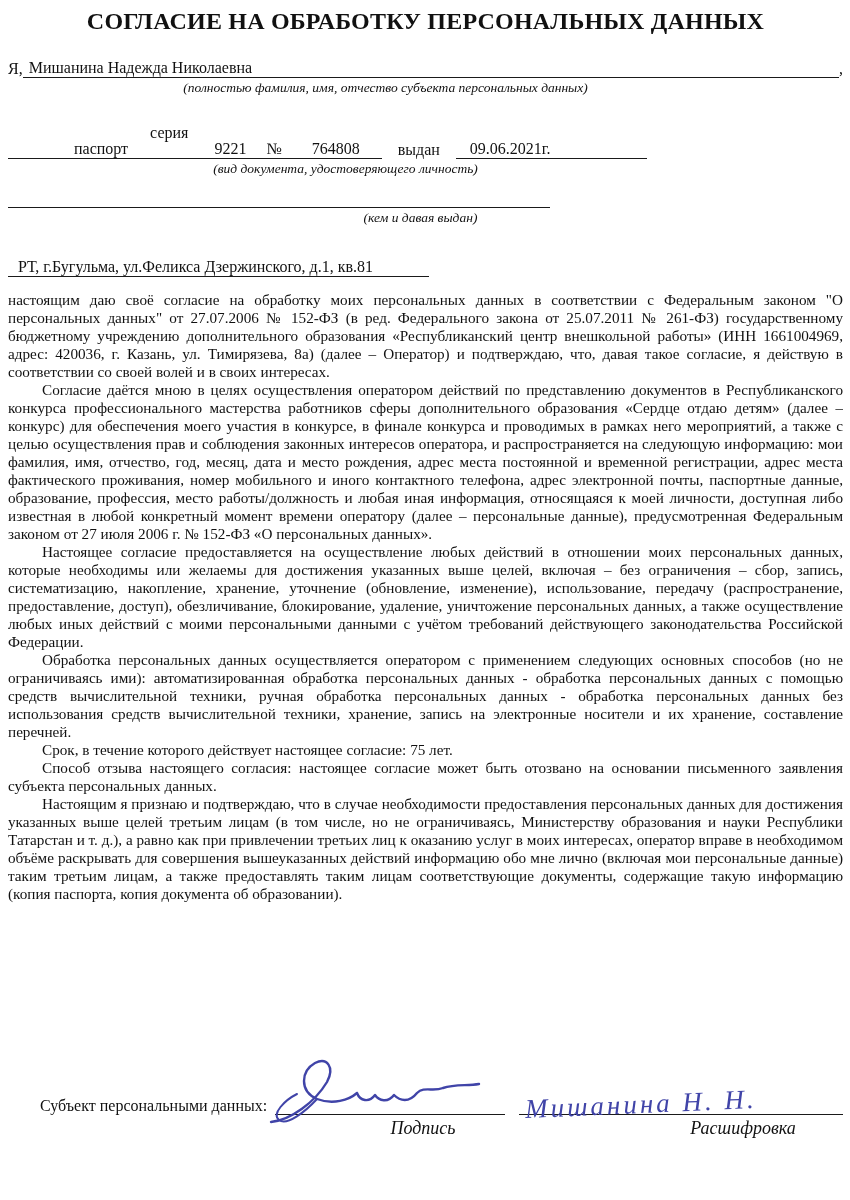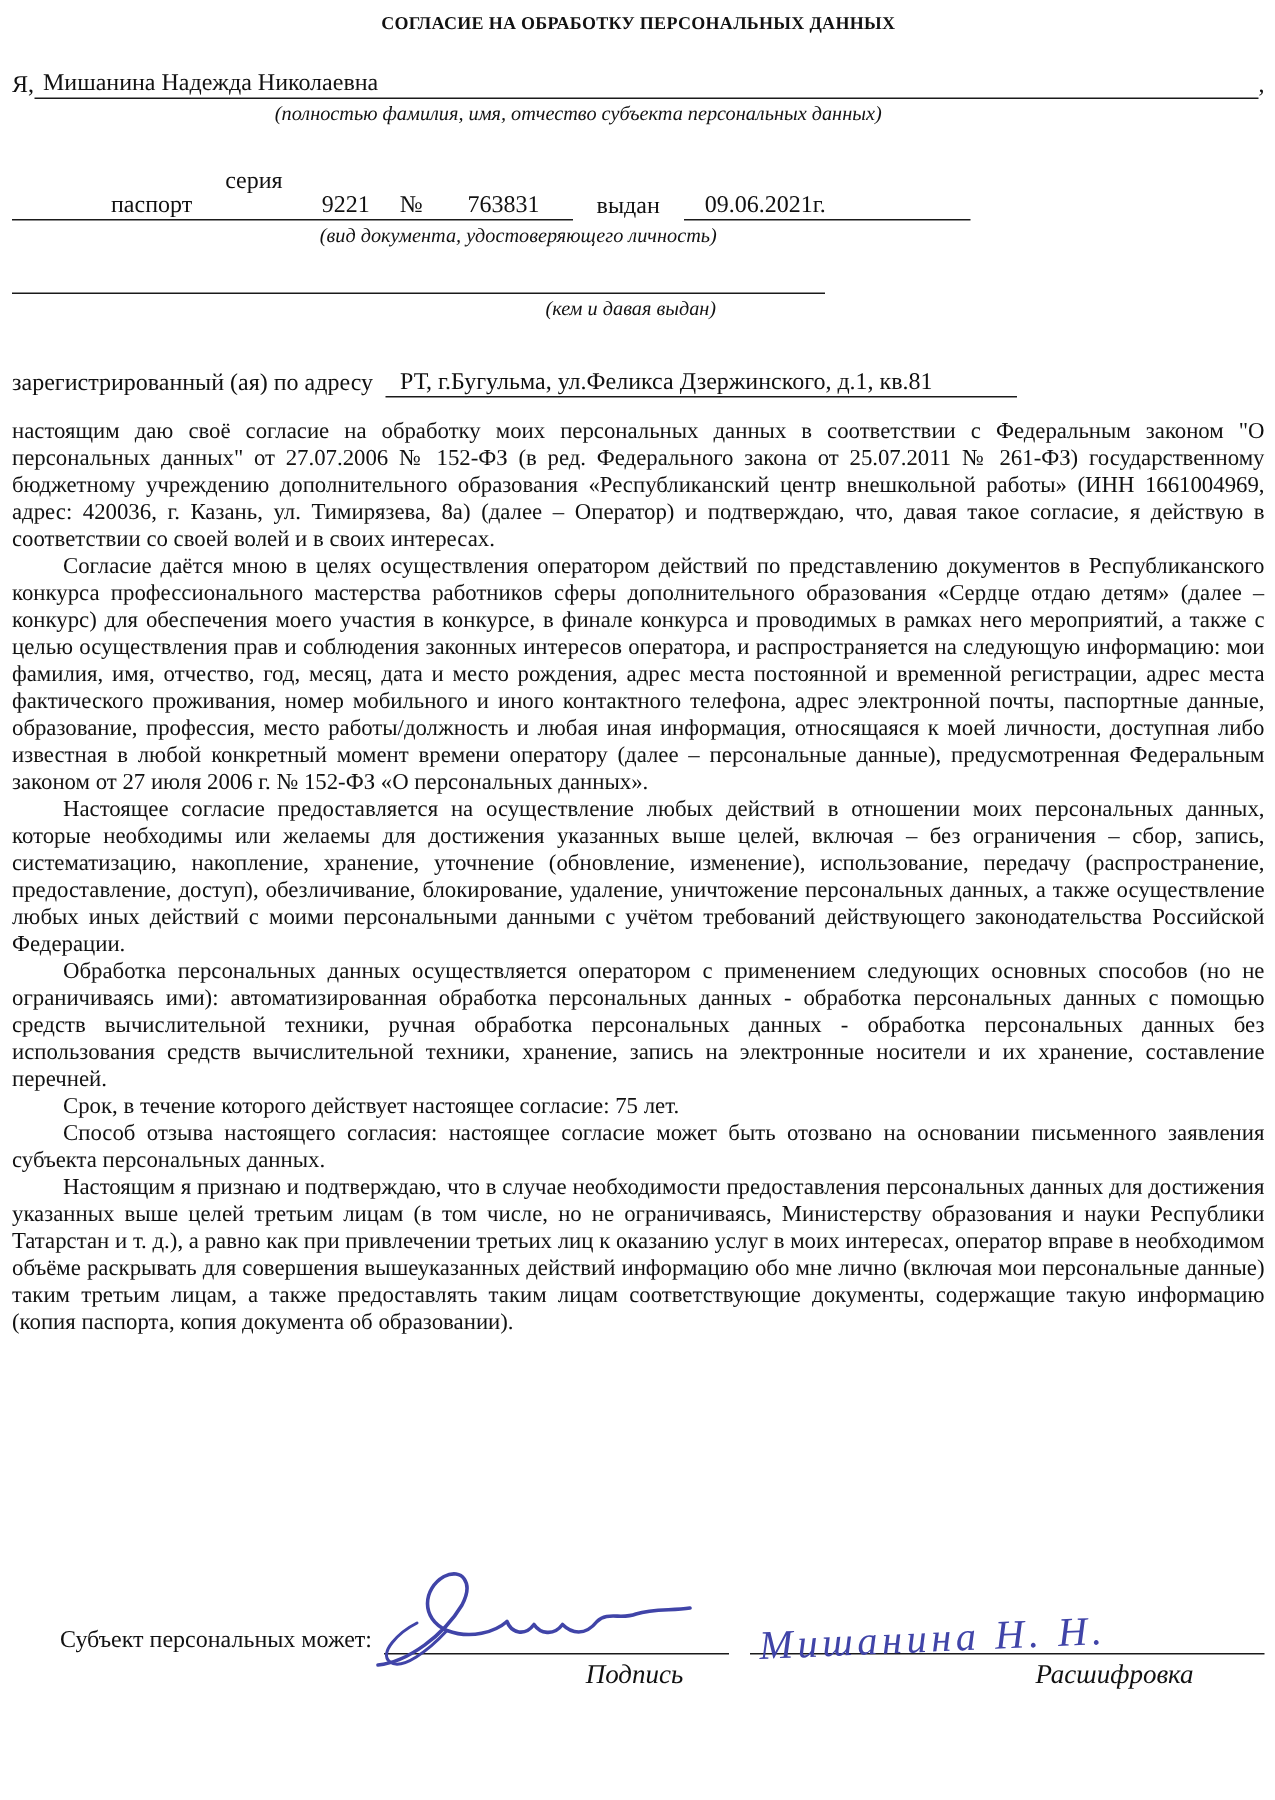--- a/index.html
+++ b/index.html
@@ -11,21 +11,21 @@
     background:#ffffff;
     font-family:"Liberation Serif", serif;
     color:#111;
     padding:0 7px 0 8px;
     overflow:hidden;
   }
   .title {
     margin-top:8px;
     text-align:center;
     font-weight:bold;
-    font-size:12px;
+    font-size:24px;
     letter-spacing:.2px;
   }
   
   .row { display:flex; align-items:flex-end; font-size:16px; }
   .u { border-bottom:1.6px solid #1a1a1a; }
   .fill { flex:1 1 auto; }
   .caption {
     font-size:13.5px; font-style:italic; text-align:center; margin-top:2px;
   }
   .name-row { margin-top:24px; }
@@ -102,52 +102,51 @@
     <span>,</span>
   </div>
   <div class="caption cap-name">(полностью фамилия, имя, отчество субъекта персональных данных)</div>
 
   <div class="row pass-row">
     <span class="u blank1"></span>
     <span class="u w1">паспорт</span>
     <span class="u w2">серия</span>
     <span class="u w3">9221</span>
     <span class="u w4">№</span>
-    <span class="u w5">763831</span>
+    <span class="u w5">764808</span>
     <span class="plain">выдан</span>
     <span class="u w6">09.06.2021г.</span>
   </div>
   <div class="caption cap-pass">(вид документа, удостоверяющего личность)</div>
 
   <div class="row mvd-row">
     <span class="u blank1"></span>
     <span class="u tail"></span>
   </div>
   <div class="caption cap-mvd">(кем и давая выдан)</div>
 
   <div class="row addr-row">
-    <span class="lbl">зарегистрированный (ая) по адресу</span>
     <span class="u val">РТ, г.Бугульма, ул.Феликса Дзержинского, д.1, кв.81</span>
     <span class="u tail"></span>
     <span class="rspace"></span>
   </div>
 
 
   <div class="bodytext">
     <p>настоящим даю своё согласие на обработку моих персональных данных в соответствии с Федеральным законом "О персональных данных" от 27.07.2006 № 152-ФЗ (в ред. Федерального закона от 25.07.2011 № 261-ФЗ) государственному бюджетному учреждению дополнительного образования «Республиканский центр внешкольной работы» (ИНН 1661004969, адрес: 420036, г. Казань, ул. Тимирязева, 8а) (далее – Оператор) и подтверждаю, что, давая такое согласие, я действую в соответствии со своей волей и в своих интересах.</p>
     <p class="ind">Согласие даётся мною в целях осуществления оператором действий по представлению документов в Республиканского конкурса профессионального мастерства работников сферы дополнительного образования «Сердце отдаю детям» (далее – конкурс) для обеспечения моего участия в конкурсе, в финале конкурса и проводимых в рамках него мероприятий, а также с целью осуществления прав и соблюдения законных интересов оператора, и распространяется на следующую информацию: мои фамилия, имя, отчество, год, месяц, дата и место рождения, адрес места постоянной и временной регистрации, адрес места фактического проживания, номер мобильного и иного контактного телефона, адрес электронной почты, паспортные данные, образование, профессия, место работы/должность и любая иная информация, относящаяся к моей личности, доступная либо известная в любой конкретный момент времени оператору (далее – персональные данные), предусмотренная Федеральным законом от 27 июля 2006 г. № 152-ФЗ «О персональных данных».</p>
     <p class="ind">Настоящее согласие предоставляется на осуществление любых действий в отношении моих персональных данных, которые необходимы или желаемы для достижения указанных выше целей, включая – без ограничения – сбор, запись, систематизацию, накопление, хранение, уточнение (обновление, изменение), использование, передачу (распространение, предоставление, доступ), обезличивание, блокирование, удаление, уничтожение персональных данных, а также осуществление любых иных действий с моими персональными данными с учётом требований действующего законодательства Российской Федерации.</p>
     <p class="ind">Обработка персональных данных осуществляется оператором с применением следующих основных способов (но не ограничиваясь ими): автоматизированная обработка персональных данных - обработка персональных данных с помощью средств вычислительной техники, ручная обработка персональных данных - обработка персональных данных без использования средств вычислительной техники, хранение, запись на электронные носители и их хранение, составление перечней.</p>
     <p class="ind">Срок, в течение которого действует настоящее согласие: 75 лет.</p>
     <p class="ind">Способ отзыва настоящего согласия: настоящее согласие может быть отозвано на основании письменного заявления субъекта персональных данных.</p>
     <p class="ind">Настоящим я признаю и подтверждаю, что в случае необходимости предоставления персональных данных для достижения указанных выше целей третьим лицам (в том числе, но не ограничиваясь, Министерству образования и науки Республики Татарстан и т. д.), а равно как при привлечении третьих лиц к оказанию услуг в моих интересах, оператор вправе в необходимом объёме раскрывать для совершения вышеуказанных действий информацию обо мне лично (включая мои персональные данные) таким третьим лицам, а также предоставлять таким лицам соответствующие документы, содержащие такую информацию (копия паспорта, копия документа об образовании).</p>
   </div>
 
   <div class="sig-row">
-    <span class="lbl">Субъект персональных может:</span>
+    <span class="lbl">Субъект персональными данных:</span>
     <span class="u sig-line1">
       <svg class="sig-svg" width="240" height="78" viewBox="0 0 240 78">
         <path d="M14 72 C34 70 58 52 70 32 C78 17 70 7 58 13 C44 21 42 41 60 49 C76 55 92 50 100 43 M100 43 C103 51 112 53 118 45 C122 51 131 53 137 45 C143 51 152 53 160 43 C167 36 176 42 186 38 C198 34 210 36 222 34" fill="none" stroke="#4044a8" stroke-width="2.4" stroke-linecap="round" stroke-linejoin="round"></path>
         <path d="M60 49 C48 62 30 76 22 70 C14 64 28 50 40 44" fill="none" stroke="#4044a8" stroke-width="2" stroke-linecap="round"></path>
       </svg>
     </span>
     <span class="sig-gap"></span>
     <span class="u sig-line2">
       <span class="hw hw-transcript" style="color:#4044a8;">Мишанина Н. Н.</span>
     </span>

